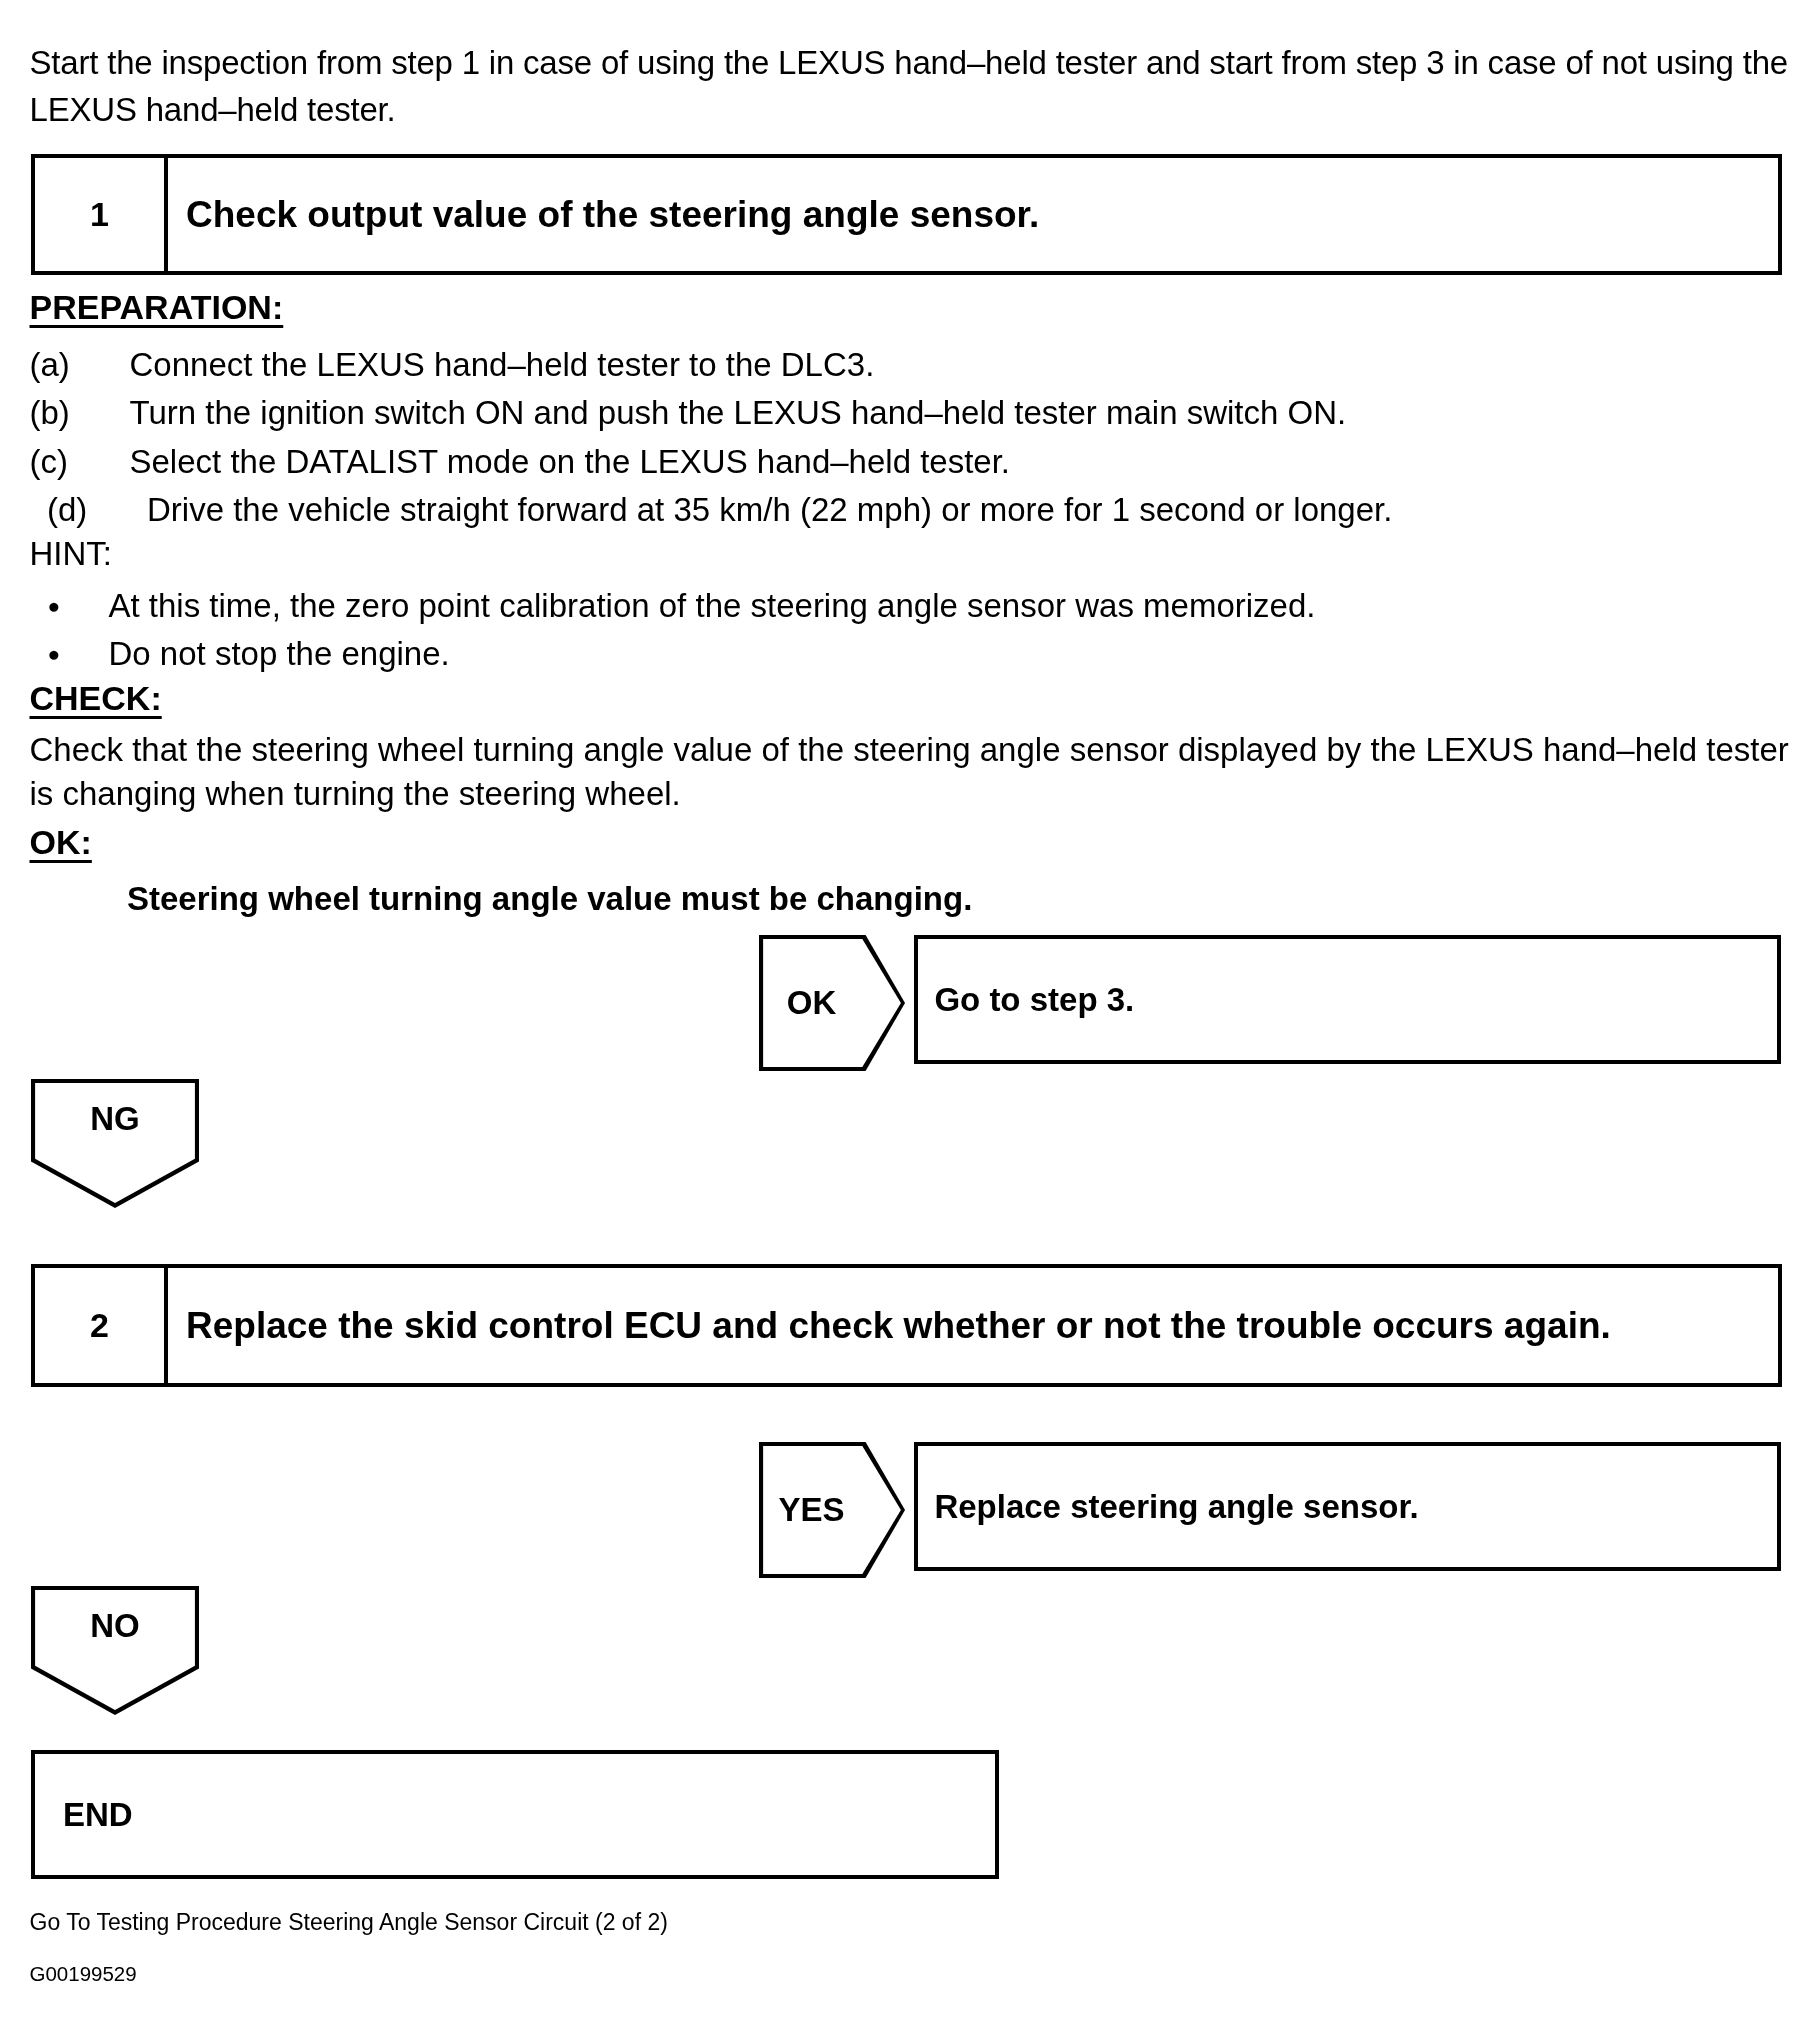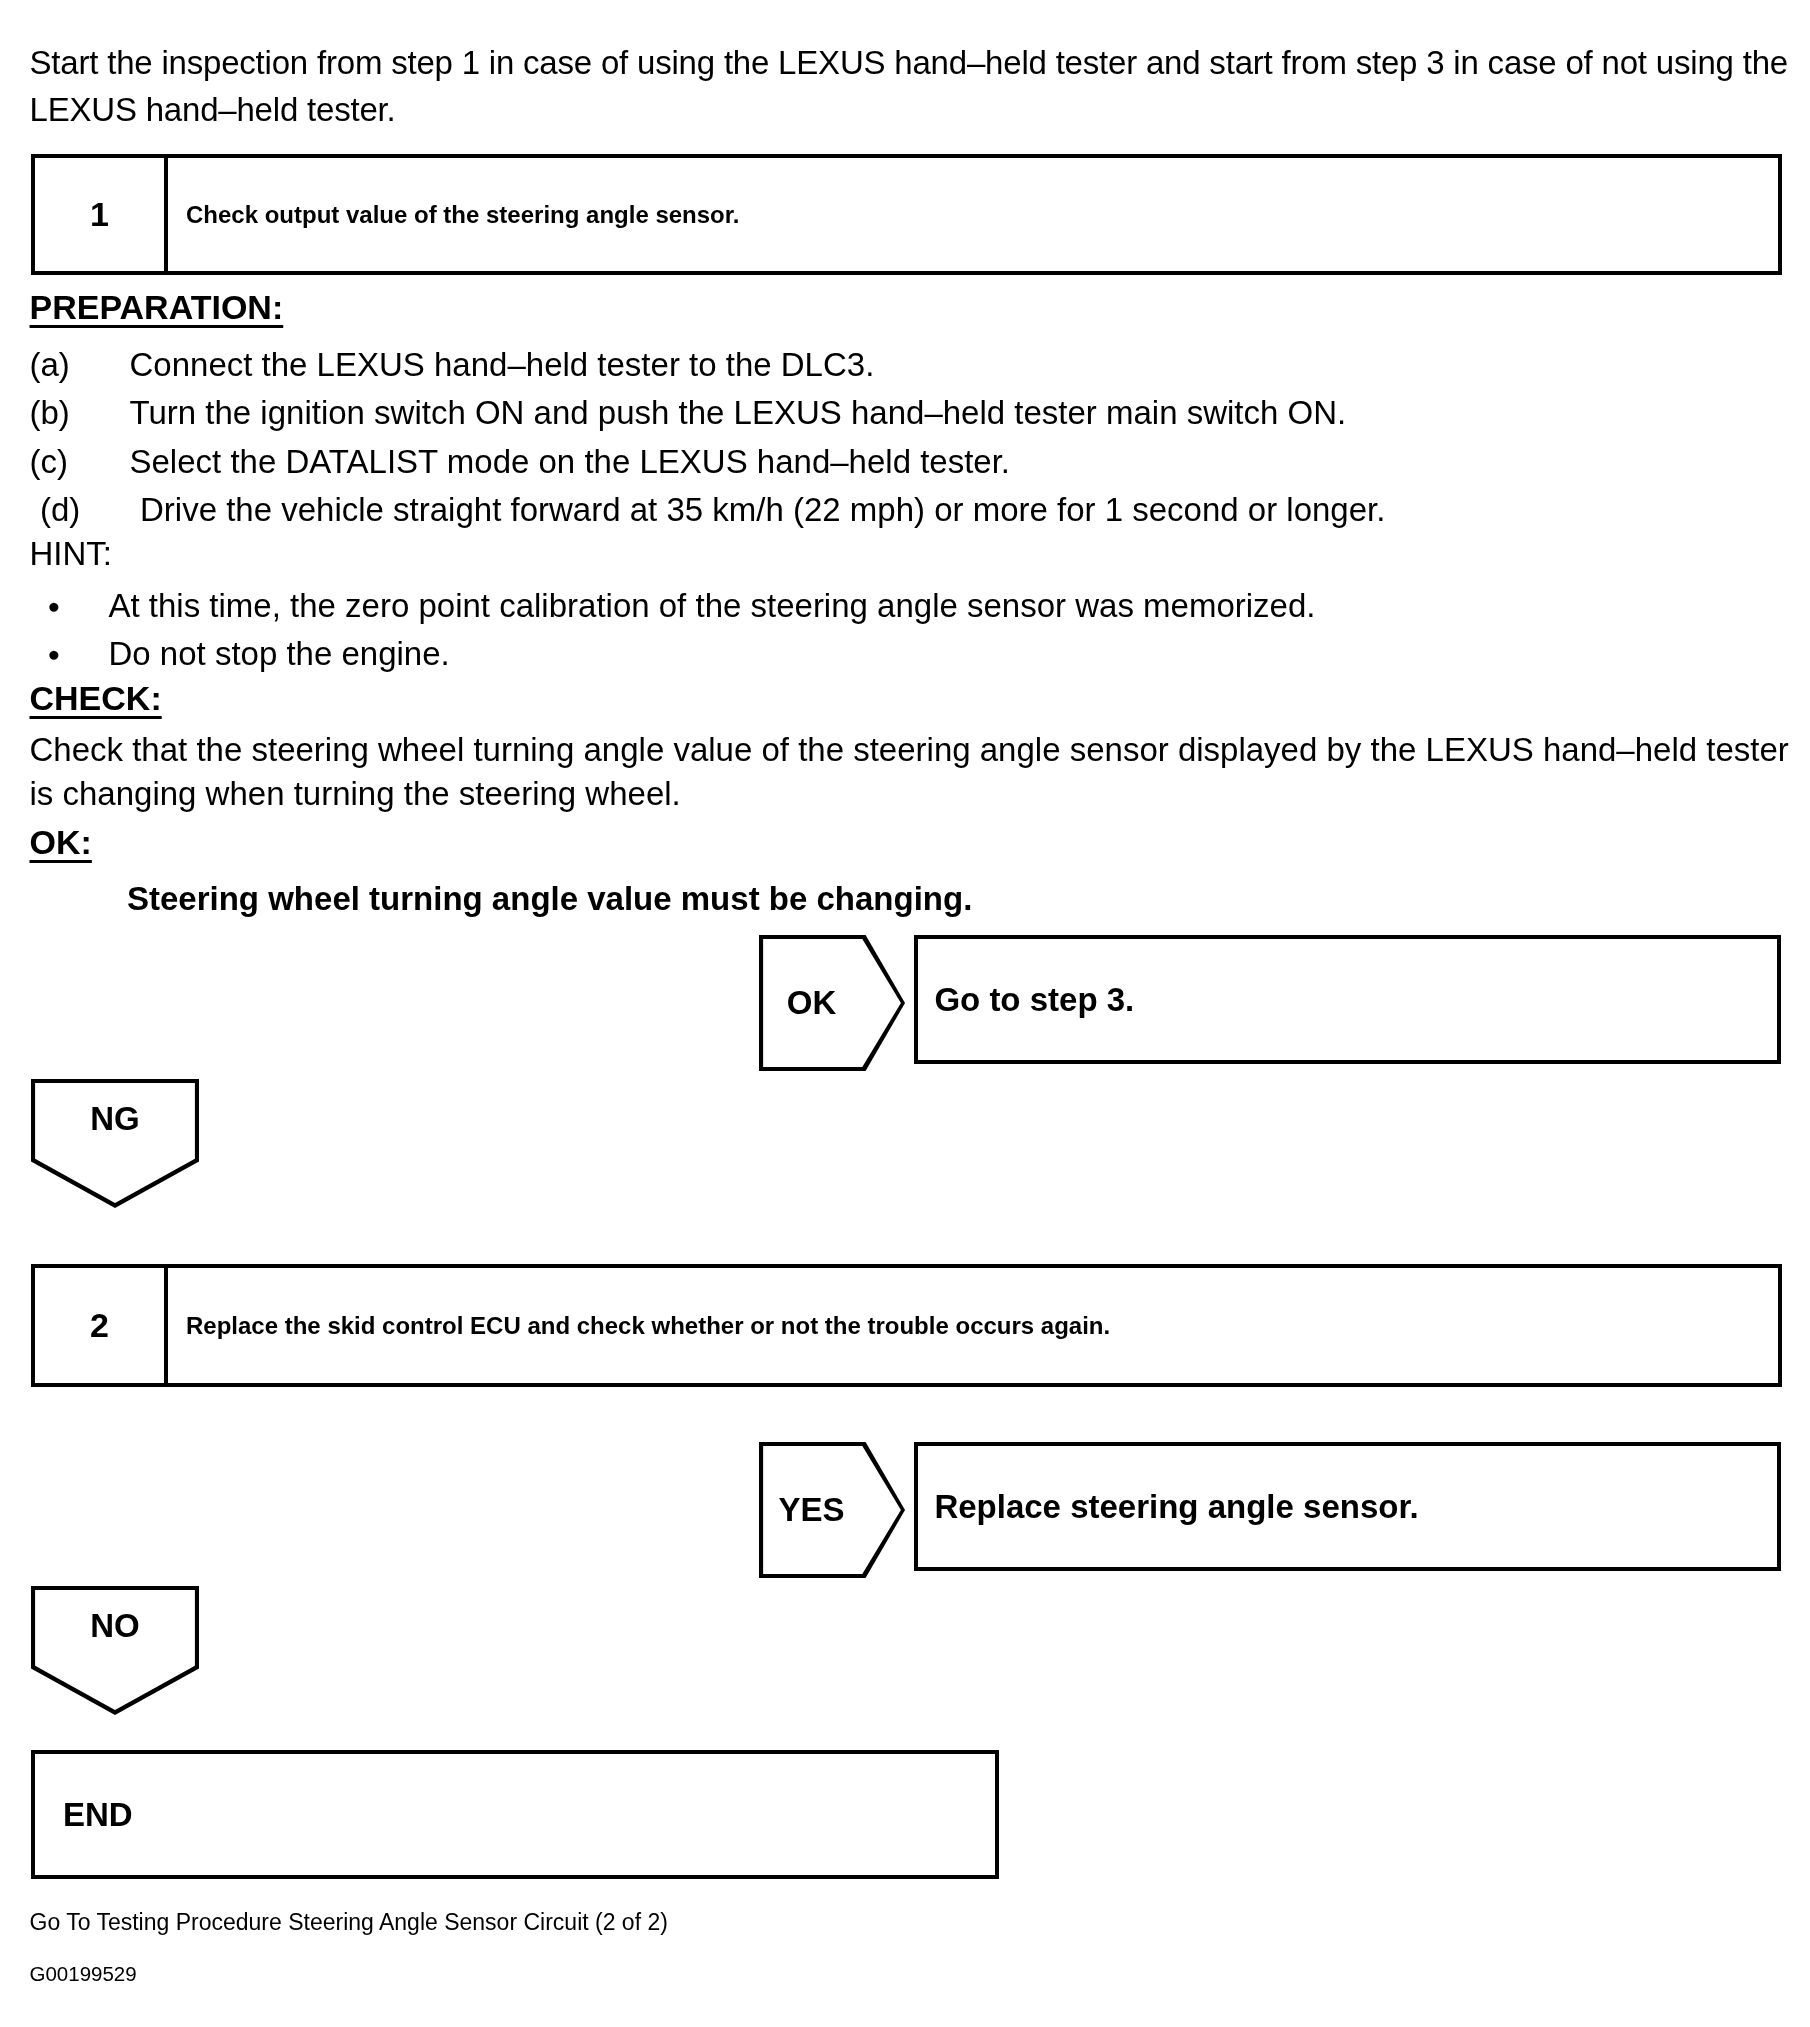--- a/index.html
+++ b/index.html
@@ -52,21 +52,21 @@
     justify-content: center;
     font-size: 34px;
     font-weight: bold;
   }
   .step-title {
     flex: 1 1 auto;
     display: flex;
     align-items: center;
     padding-left: 18px;
     padding-right: 13px;
-    font-size: 24px;
+    font-size: 37px;
     font-weight: bold;
     line-height: 43px;
   }
 
   #step1-box { left: 31px; top: 154px; width: 1751px; height: 121px; }
   #step2-box { left: 31px; top: 1264px; width: 1751px; height: 123px; }
 
   
   .section-head {
     position: absolute;
@@ -251,21 +251,21 @@
 
   <div class="lettered" style="left:29.5px; top:342px;">
     <span class="marker">(a)</span><span>Connect the LEXUS hand–held tester to the DLC3.</span>
   </div>
   <div class="lettered" style="left:29.5px; top:439px;">
     <span class="marker">(c)</span><span>Select the DATALIST mode on the LEXUS hand–held tester.</span>
   </div>
   <div class="lettered" style="left:29.5px; top:390px;">
     <span class="marker">(b)</span><span>Turn the ignition switch ON and push the LEXUS hand–held tester main switch ON.</span>
   </div>
-  <div class="lettered" style="left:40px; top:487px;">
+  <div class="lettered" style="left:47px; top:487px;">
     <span class="marker">(d)</span><span>Drive the vehicle straight forward at 35 km/h (22 mph) or more for 1 second or longer.</span>
   </div>
 
   <div class="plain-head" style="left:29.5px; top:535px;">HINT:</div>
 
   <div class="bullet-row" style="left:29.5px; top:583px;">
     <span class="dot">●</span><span>At this time, the zero point calibration of the steering angle sensor was memorized.</span>
   </div>
   <div class="bullet-row" style="left:29.5px; top:631px;">
     <span class="dot">●</span><span>Do not stop the engine.</span>

